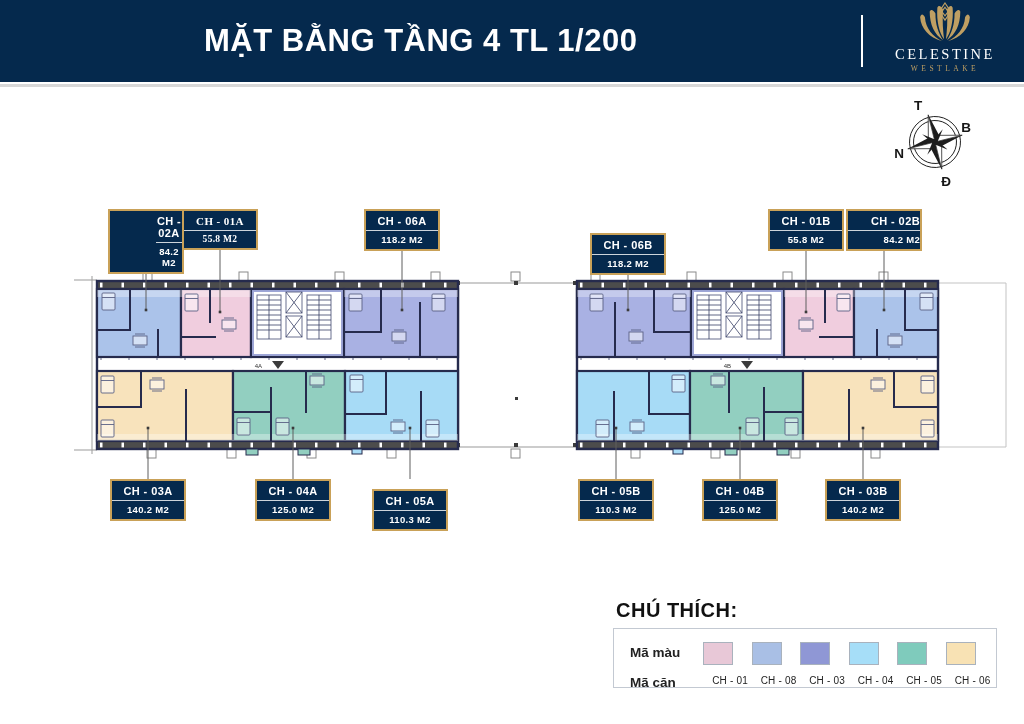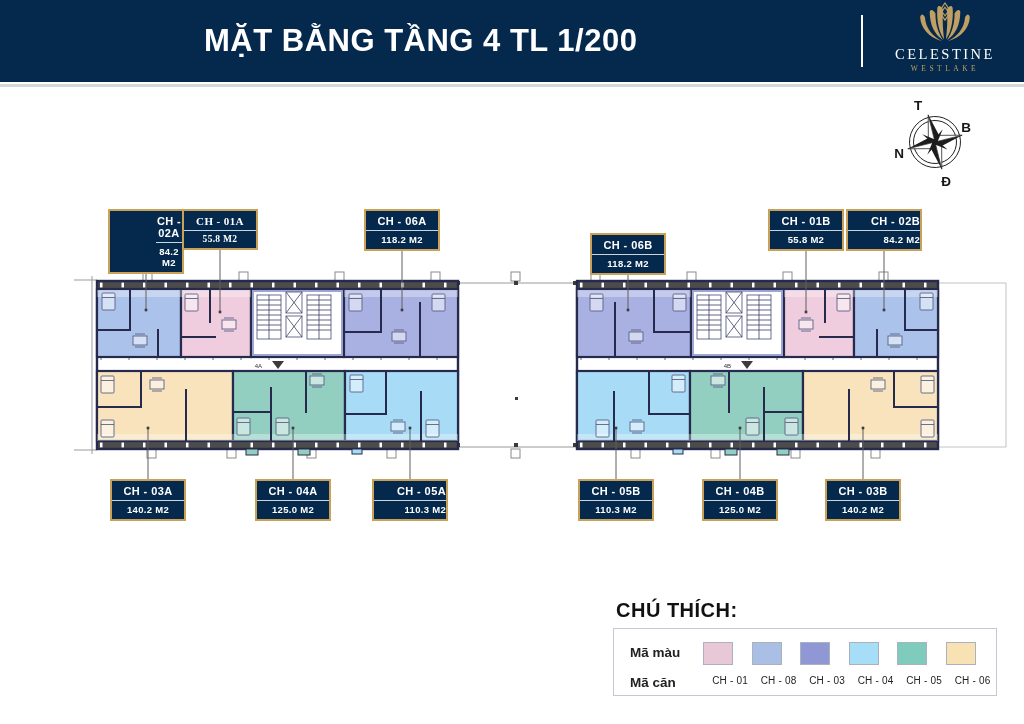--- a/index.html
+++ b/index.html
@@ -22,21 +22,21 @@
   
   .ulabel{position:absolute;width:76px;border:2px solid #c9a158;color:#fff;
           text-align:center;z-index:3;box-sizing:border-box;}
   .ulabel .nm{font-size:11px;font-weight:bold;padding:4px 0 3px;letter-spacing:.4px;}
   .ulabel .ln{height:1px;background:rgba(255,255,255,.8);}
   .ulabel .ar{font-size:9.5px;font-weight:bold;padding:3px 0 4px;letter-spacing:.3px;}
 
   
   .legend-title{position:absolute;left:616px;top:599px;font-size:20px;font-weight:bold;
                 color:#111;letter-spacing:.5px;}
-  .legend-box{position:absolute;left:613px;top:628px;width:384px;height:68px;
+  .legend-box{position:absolute;left:613px;top:628px;width:384px;height:60px;
               background:#fff;border:1px solid #c3c9d2;box-sizing:border-box;}
   .lg-row-label{position:absolute;left:16px;font-weight:bold;color:#222;font-size:13.5px;}
   .swatch{position:absolute;top:13px;width:30px;height:23px;border:1px solid #a9b2bd;
           box-sizing:border-box;}
   .lg-code{position:absolute;top:46px;width:60px;text-align:right;font-size:10px;
            color:#222;letter-spacing:.2px;}
 
   
   svg.plan{position:absolute;left:0;top:0;z-index:1;}
   .ext{stroke:#9b9b9b;stroke-width:1;fill:none;}
@@ -351,21 +351,21 @@
 <div class="ulabel" style="left: 110px; top: 479px; background-color: rgb(5, 41, 77);">
   <div class="nm">CH - 03A</div>
     <div class="ln"></div>
     <div class="ar">140.2 M2</div>
 </div>
 <div class="ulabel" style="left: 255px; top: 479px; background-color: rgb(5, 41, 77);">
   <div class="nm">CH - 04A</div>
     <div class="ln"></div>
     <div class="ar">125.0 M2</div>
 </div>
-<div class="ulabel" style="left: 372px; top: 479px; background-color: rgb(5, 41, 77); text-align: right;">
+<div class="ulabel" style="left: 372px; top: 489px; background-color: rgb(5, 41, 77);">
   <div class="nm">CH - 05A</div>
     <div class="ln"></div>
     <div class="ar">110.3 M2</div>
 </div>
 <div class="ulabel" style="left: 578px; top: 479px; background-color: rgb(5, 41, 77);">
   <div class="nm">CH - 05B</div>
     <div class="ln"></div>
     <div class="ar">110.3 M2</div>
 </div>
 <div class="ulabel" style="left: 702px; top: 479px; background-color: rgb(5, 41, 77);">

